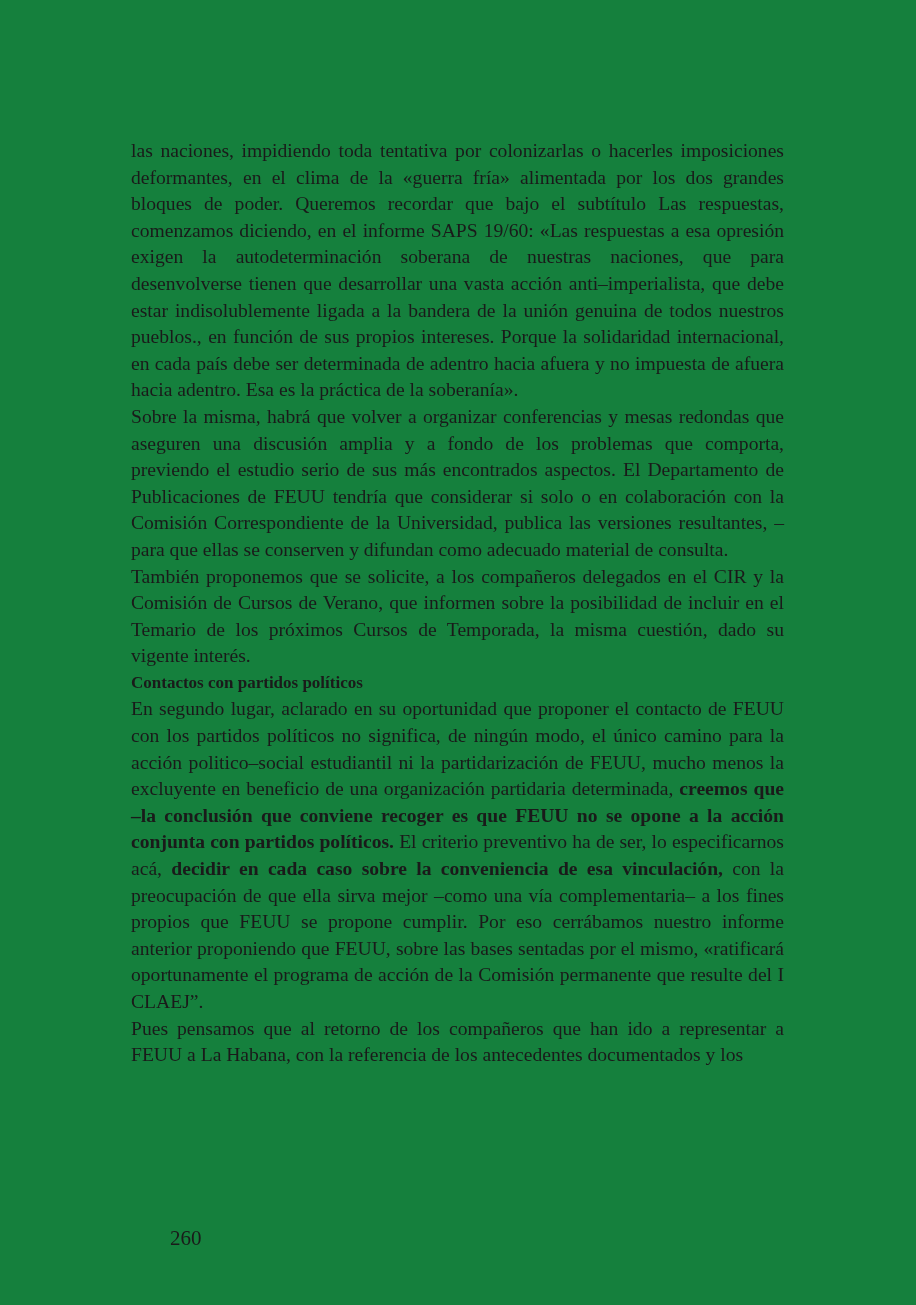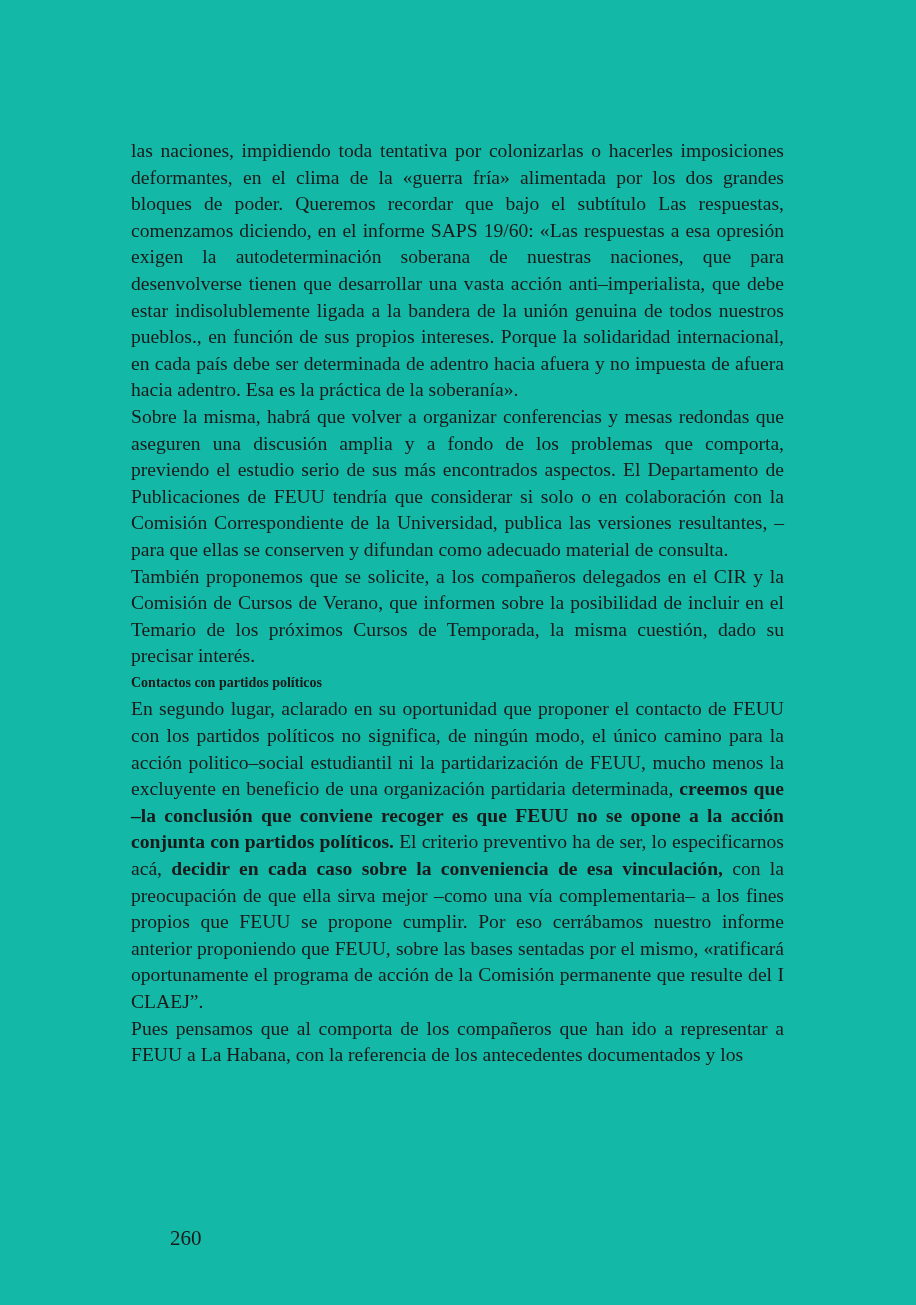--- a/index.html
+++ b/index.html
@@ -13,41 +13,41 @@
     position: relative;
     overflow: hidden;
     font-family: "Liberation Serif", "DejaVu Serif", serif;
     color: #1a1a1a;
   }
   .page {
     position: absolute;
     left: 0; top: 0;
     width: 916px;
     height: 1305px;
-    background: #14b8a6;
+    background: #15803d;
   }
   .text-block {
     position: absolute;
     left: 131px;
     top: 138px;
     width: 653px;
     font-size: 19.6px;
     line-height: 26.6px;
     text-align: justify;
     hyphens: manual;
   }
   .para {
     margin: 0;
     padding: 0;
     text-indent: 0;
   }
   .heading {
     margin: 0;
     font-weight: bold;
-    font-size: 14px;
+    font-size: 17px;
     line-height: 26.6px;
     text-align: left;
   }
   .run-bold { font-weight: bold; }
   .page-number {
     position: absolute;
     left: 131px;
     top: 1224px;
     font-size: 21px;
     line-height: 28px;
@@ -55,19 +55,19 @@
     margin-left: 39px;
   }
 </style>
 </head>
 <body>
 
 <div class="page">
   <div class="text-block" id="text-block">
       <p class="para"><span>las naciones, impidiendo toda tentativa por colonizarlas o hacerles imposiciones deformantes, en el clima de la «guerra fría» alimentada por los dos grandes bloques de poder. Queremos recordar que bajo el subtítulo Las respuestas, comenzamos diciendo, en el informe SAPS 19/60: «Las respuestas a esa opresión exigen la autodeterminación soberana de nuestras naciones, que para desenvolverse tienen que desarrollar una vasta acción anti–imperialista, que debe estar indisolublemente ligada a la bandera de la unión genuina de todos nuestros pueblos., en función de sus propios intereses. Porque la solidaridad internacional, en cada país debe ser determinada de adentro hacia afuera y no impuesta de afuera hacia adentro. Esa es la práctica de la soberanía».</span></p>
       <p class="para"><span>Sobre la misma, habrá que volver a organizar conferencias y mesas redondas que aseguren una discusión amplia y a fondo de los problemas que comporta, previendo el estudio serio de sus más encontrados aspectos. El Departamento de Publicaciones de FEUU tendría que considerar si solo o en colaboración con la Comisión Correspondiente de la Universidad, publica las versiones resultantes, –para que ellas se conserven y difundan como adecuado material de consulta.</span></p>
-      <p class="para"><span>También proponemos que se solicite, a los compañeros delegados en el CIR y la Comisión de Cursos de Verano, que informen sobre la posibilidad de incluir en el Temario de los próximos Cursos de Temporada, la misma cuestión, dado su precisar interés.</span></p>
+      <p class="para"><span>También proponemos que se solicite, a los compañeros delegados en el CIR y la Comisión de Cursos de Verano, que informen sobre la posibilidad de incluir en el Temario de los próximos Cursos de Temporada, la misma cuestión, dado su vigente interés.</span></p>
       <p class="heading"><span class="run-bold">Contactos con partidos políticos</span></p>
       <p class="para"><span>En segundo lugar, aclarado en su oportunidad que proponer el contacto de FEUU con los partidos políticos no significa, de ningún modo, el único camino para la acción politico–social estudiantil ni la partidarización de FEUU, mucho menos la excluyente en beneficio de una organización partidaria determinada, </span><span class="run-bold">creemos que –la conclusión que conviene recoger es que FEUU no se opone a la acción conjunta con partidos políticos.</span><span> El criterio preventivo ha de ser, lo especificarnos acá, </span><span class="run-bold">decidir en cada caso sobre la conveniencia de esa vinculación,</span><span> con la preocupación de que ella sirva mejor –como una vía complementaria– a los fines propios que FEUU se propone cumplir. Por eso cerrábamos nuestro informe anterior proponiendo que FEUU, sobre las bases sentadas por el mismo, «ratificará oportunamente el programa de acción de la Comisión permanente que resulte del I CLAEJ”.</span></p>
-      <p class="para"><span>Pues pensamos que al comporta de los compañeros que han ido a representar a FEUU a La Habana, con la referencia de los antecedentes documentados y los</span></p>
+      <p class="para"><span>Pues pensamos que al retorno de los compañeros que han ido a representar a FEUU a La Habana, con la referencia de los antecedentes documentados y los</span></p>
     </div>
   <div class="page-number">260</div>
 </div>
 
 </body></html>

